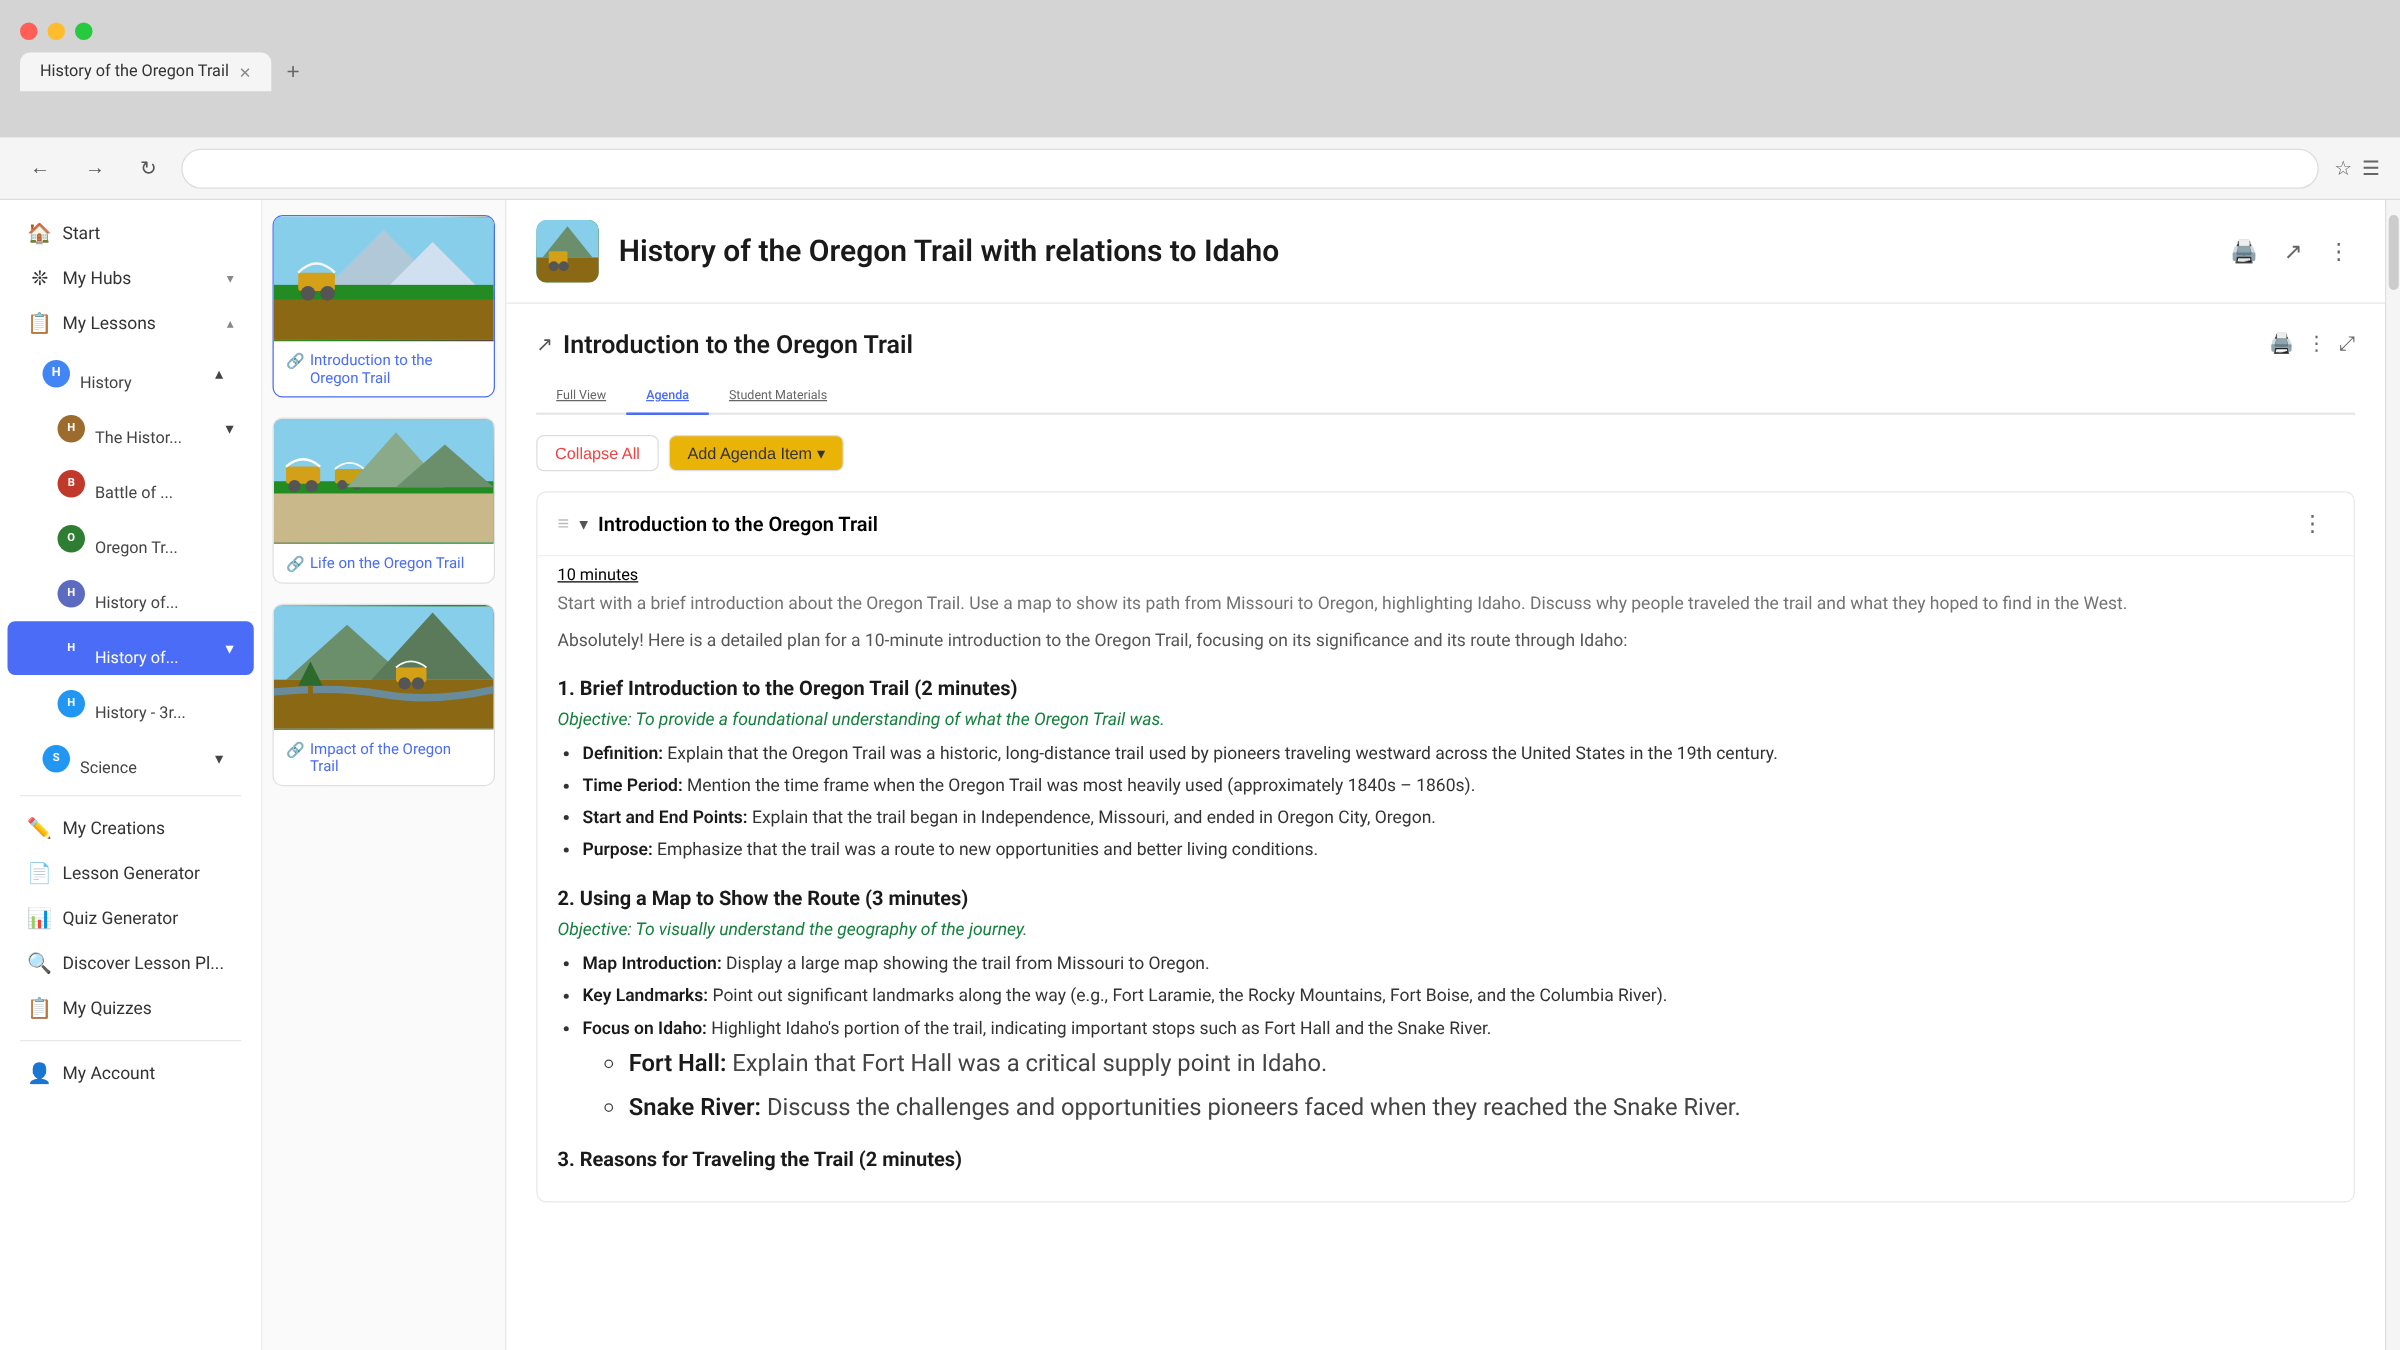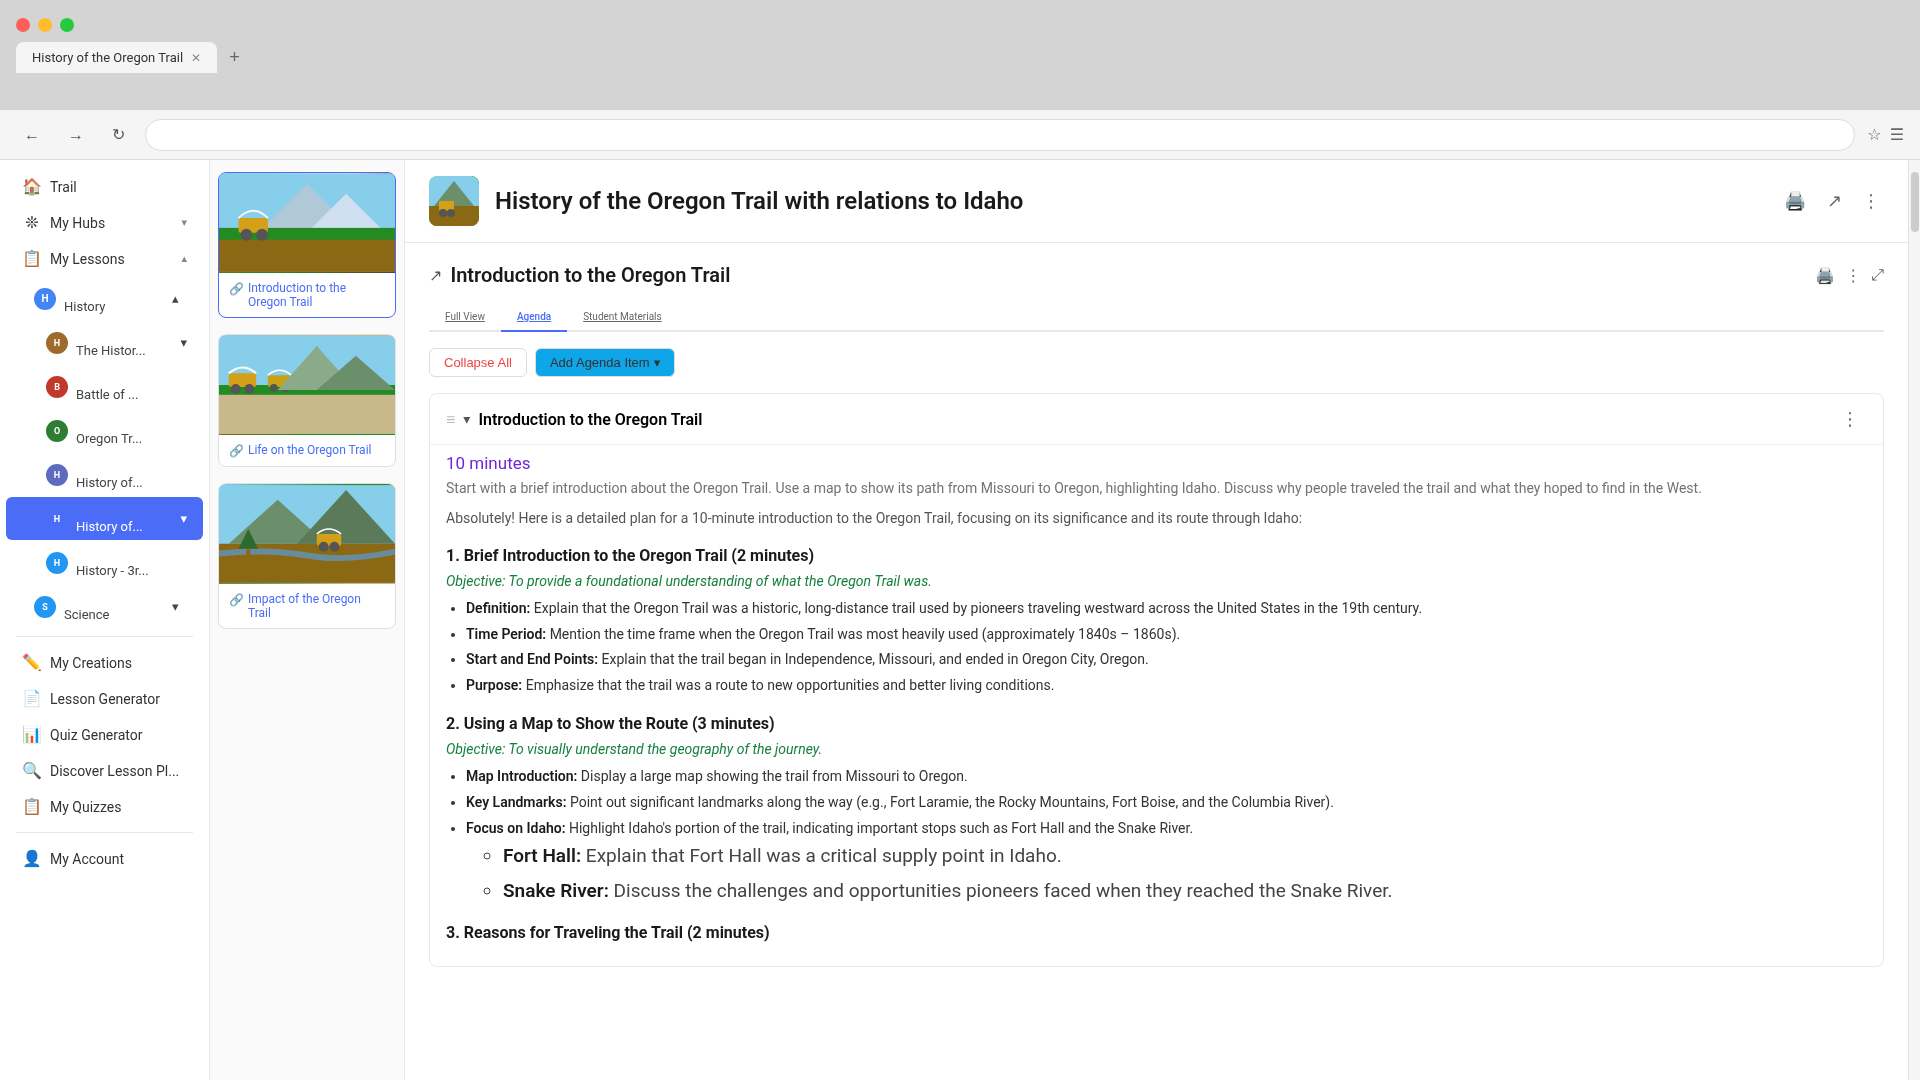--- a/index.html
+++ b/index.html
@@ -65,28 +65,28 @@
     .lesson-section { padding: 20px 24px; }
 
     
     .tabs { display: flex; gap: 0; border-bottom: 2px solid #e8e8e8; margin-bottom: 16px; }
     .tab-item { padding: 8px 16px; font-size: 10px; color: #666; cursor: pointer; border-bottom: 2px solid transparent; margin-bottom: -2px; text-decoration: underline; }
     .tab-item.active { color: #4a6cf7; border-bottom-color: #4a6cf7; font-weight: 500; }
 
     
     .toolbar { display: flex; gap: 8px; margin-bottom: 16px; align-items: center; }
     .collapse-btn { padding: 6px 14px; border: 1px solid #ddd; border-radius: 6px; background: white; cursor: pointer; font-size: 13px; color: #ef4444; }
-    .add-item-btn { padding: 6px 14px; border: 1px solid #ddd; border-radius: 6px; background: #0ea5e9; cursor: pointer; font-size: 13px; color: #333; display: flex; align-items: center; gap: 4px; }
+    .add-item-btn { padding: 6px 14px; border: 1px solid #ddd; border-radius: 6px; background: #eab308; cursor: pointer; font-size: 13px; color: #333; display: flex; align-items: center; gap: 4px; }
 
     
     .agenda-container { border: 1px solid #e8e8e8; border-radius: 8px; overflow: hidden; }
 
     
     .agenda-content { padding: 0 16px 16px; }
-    .agenda-time { font-size: 17px; color: #6d28d9; padding: 8px 0 4px; }
+    .agenda-time { font-size: 13px; color: #000000; padding: 8px 0 4px; text-decoration: underline; }
     .agenda-description { font-size: 14px; color: #737373; line-height: 1.6; margin-bottom: 8px; }
     .agenda-note { font-size: 14px; color: #555; line-height: 1.6; margin-bottom: 12px; }
 
     
     .outline-section-title { font-size: 16px; font-weight: 700; color: #1a1a1a; margin: 16px 0 8px; }
     .outline-objective { font-size: 14px; color: #15803d; margin-bottom: 8px; font-style: italic; }
     .outline-list { padding-left: 20px; margin-bottom: 8px; }
     .outline-list li { font-size: 14px; color: #333; line-height: 1.7; margin-bottom: 2px; }
     .outline-list li strong { font-weight: 600; color: #1a1a1a; }
     .outline-sublist { padding-left: 20px; list-style-type: circle; }
@@ -137,21 +137,21 @@
     <span class="menu-icon">☰</span>
   </div>
 </div>
 
 <div class="app-container">
 
   <div class="sidebar">
 
     <div class="sidebar-item">
       <span class="icon">🏠</span>
-      <span class="label">Trail</span>
+      <span class="label">Start</span>
     </div>
 
     <div class="sidebar-item">
       <span class="icon">❊</span>
       <span class="label">My Hubs</span>
       <span class="chevron">▾</span>
     </div>
 
     <div class="sidebar-item">
       <span class="icon">📋</span>

